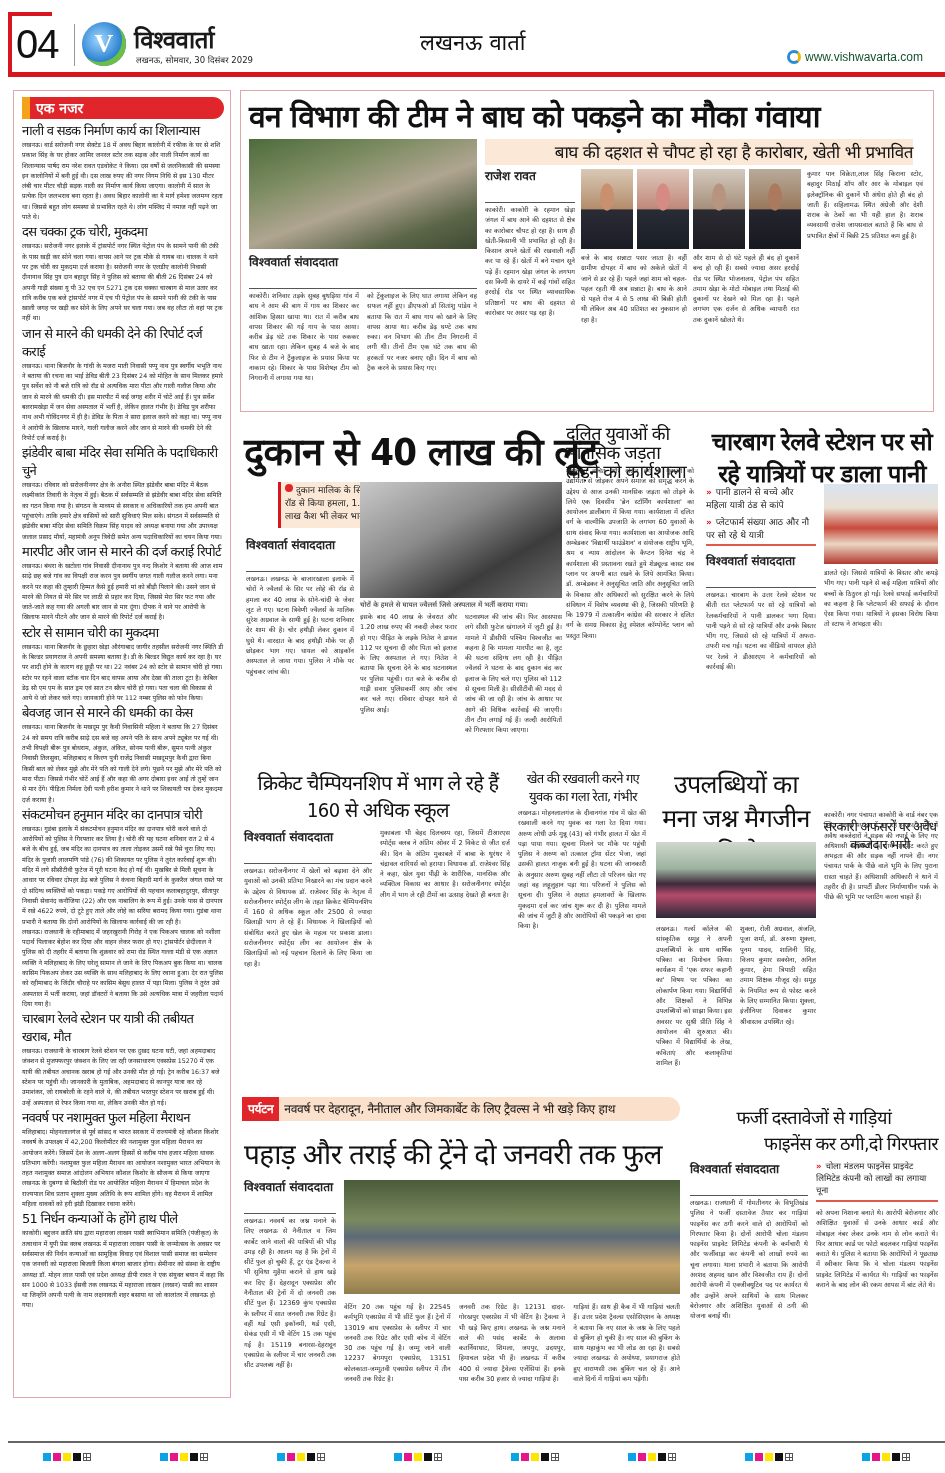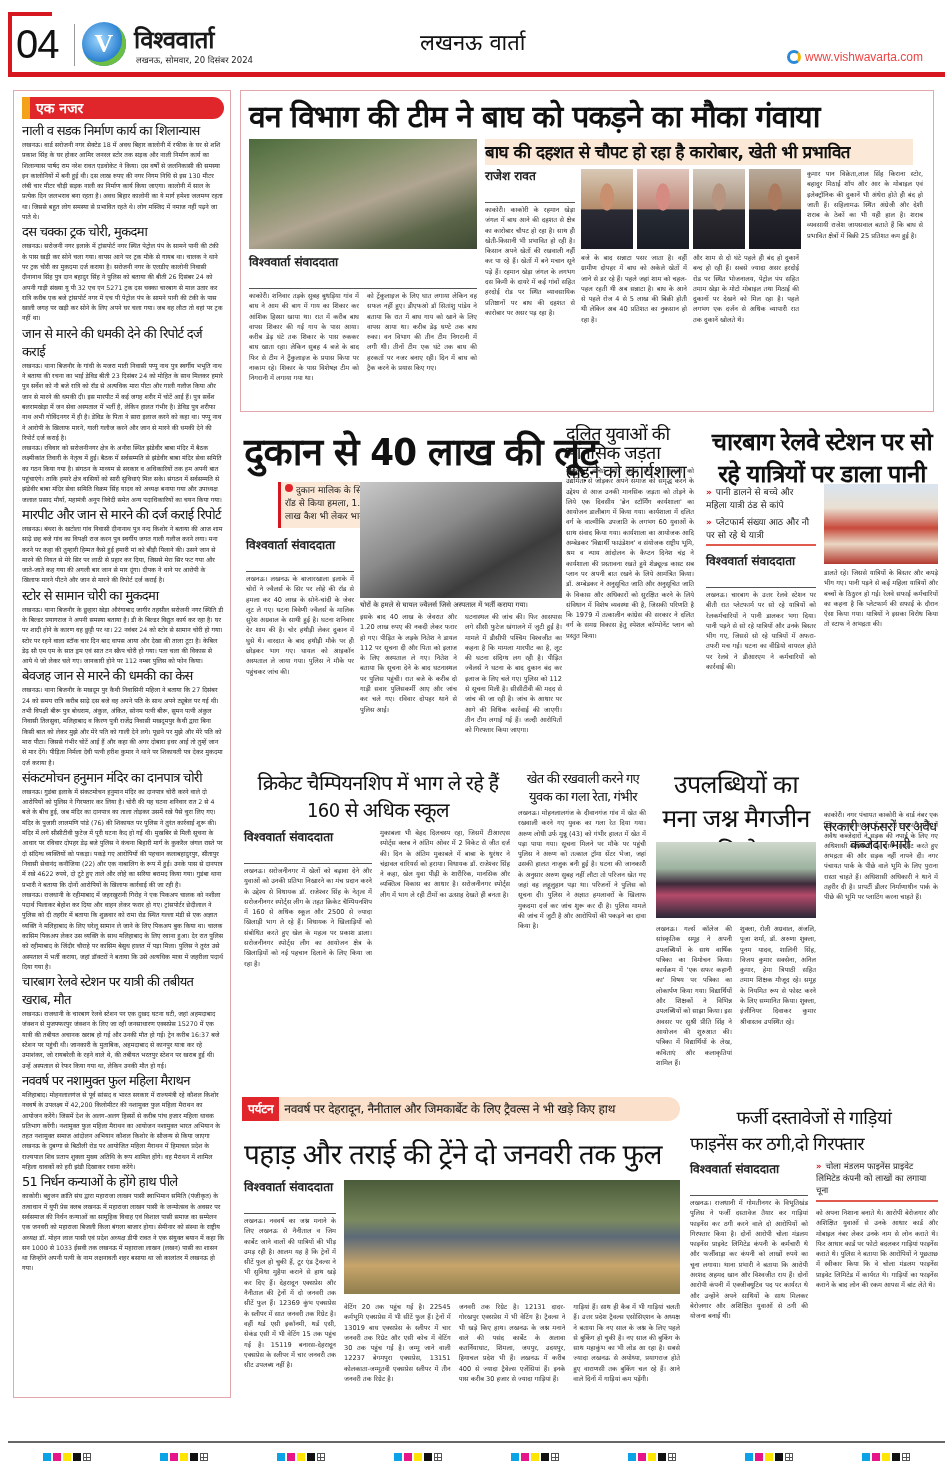--- a/index.html
+++ b/index.html
@@ -9,42 +9,42 @@
   
   .masthead { position: absolute; left: 8px; top: 12px; width: 937px; height: 62px; border-left: 4px solid #d7171f; border-top: 4px solid #d7171f; }
   .masthead::after { content: ""; position: absolute; left: 40px; top: -4px; right: 0; height: 6px; background: #fff; }
   .mast-bottom { position: absolute; left: 8px; top: 72px; width: 937px; height: 5px; background: #d7171f; }
   .page-no { position: absolute; left: 16px; top: 22px; font-family: "Liberation Sans", sans-serif; font-size: 40px; line-height: 44px; color: #111; letter-spacing: -1px; }
   .mast-sep { position: absolute; left: 74px; top: 24px; width: 1px; height: 42px; background: #999; }
   .logo { position: absolute; left: 82px; top: 22px; width: 44px; height: 44px; border-radius: 50%; background: radial-gradient(circle at 40% 40%, #9fd8ff, #2a7fd0 60%, #1a5fa0); display: flex; align-items: center; justify-content: center; font-family: "Liberation Serif", serif; font-weight: bold; font-size: 26px; color: #fff; box-shadow: inset -4px -4px 0 #6cbf43; }
   .paper-name { position: absolute; left: 134px; top: 22px; font-size: 24px; font-weight: bold; color: #1a1a1a; letter-spacing: -0.5px; }
   .paper-date { position: absolute; left: 136px; top: 54px; font-size: 8.5px; color: #222; }
   .section-title { position: absolute; left: 420px; top: 26px; font-size: 22px; color: #111; }
-  .site { position: absolute; right: 22px; top: 50px; font-family: "Liberation Sans", sans-serif; font-size: 12px; color: #ef4444; display: flex; align-items: center; gap: 4px; }
+  .site { position: absolute; right: 22px; top: 50px; font-family: "Liberation Sans", sans-serif; font-size: 12px; color: #14532d; display: flex; align-items: center; gap: 4px; }
   .site .e-icon { width: 14px; height: 14px; border-radius: 50%; border: 3px solid #2b8ad8; border-right-color: #f0b400; font-size: 0; }
 
   
   .box { position: absolute; }
   .body-text { font-size: 6.6px; line-height: 10.3px; color: #2a2a2a; text-align: justify; }
   .hd { font-family: "DejaVu Sans Condensed", "DejaVu Sans", sans-serif; color: #111; letter-spacing: -0.6px; }
   .byline { font-size: 12px; font-weight: bold; color: #222; border-bottom: 1px solid #555; padding-bottom: 18px; margin-bottom: 2px; }
   .img { position: absolute; overflow: hidden; }
   .cols { display: flex; gap: 8px; }
   .cols > div { flex: 1; }
 
   
   .left-col { position: absolute; left: 13px; top: 90px; width: 218px; height: 1308px; border: 1px solid #e2a6ad; padding: 6px 6px 6px 8px; overflow: hidden; }
   .ek-nazar { height: 22px; background: linear-gradient(90deg, #f5a21b 0 8px, #e0262b 8px); border-radius: 0 11px 11px 0; color: #fff; font-weight: bold; font-size: 14px; line-height: 22px; padding-left: 14px; margin-bottom: 3px; }
   .lc-item h3 { font-size: 13px; line-height: 18px; font-weight: normal; letter-spacing: -0.7px; color: #111; margin-top: 1px; }
   .lc-item p { font-size: 6.3px; line-height: 10.3px; color: #2a2a2a; }
 
   
   .top-box { position: absolute; left: 240px; top: 90px; width: 694px; height: 322px; border: 1px solid #e2a6ad; }
   .top-headline { position: absolute; left: 8px; top: 4px; font-size: 30px; font-weight: bold; letter-spacing: -0.8px; color: #111; white-space: nowrap; }
-  .sub-banner { position: absolute; left: 244px; top: 48px; width: 428px; height: 26px; background: #fbe8d6; font-size: 17px; line-height: 26px; text-align: left; color: #111; letter-spacing: -0.5px; font-weight: bold; }
+  .sub-banner { position: absolute; left: 244px; top: 48px; width: 428px; height: 26px; background: #fbe8d6; font-size: 17px; line-height: 26px; text-align: right; color: #111; letter-spacing: -0.5px; }
   .photo-green { background: linear-gradient(160deg, #4d6b3c 0%, #7e8d63 30%, #b0a591 55%, #5b6548 80%, #3e4a33 100%); }
   .photo-gray { background: linear-gradient(150deg, #c9c9c9 0%, #8a8a8a 40%, #3c3c3c 70%, #6d6d6d 100%); }
   .photo-person { background: radial-gradient(ellipse at 50% 35%, #c9906f 0 18%, transparent 19%), linear-gradient(180deg, #d9c9b6 0%, #b48c6b 50%, #2b2b35 51%, #1c1c26 100%); }
   .photo-station { background: linear-gradient(180deg, #d9e4f0 0%, #eae0d2 30%, #c84a3b 55%, #e9d7c3 75%, #b43a30 100%); }
   .photo-group { background: linear-gradient(180deg, #cfd8cc 0%, #9db3a0 35%, #3d2a3a 55%, #b64a6b 70%, #2a2a38 100%); }
   .photo-forest { background: linear-gradient(180deg, #4a5b3a 0%, #7b8a5e 35%, #5c6a78 50%, #c8a56a 75%, #8f7e4e 100%); }
 
   
   .bullet-red { display: inline-block; width: 8px; height: 8px; border-radius: 50%; background: #e0262b; margin-right: 3px; vertical-align: 1px; }
   .highlight-box { position: absolute; background: #fbe8d6; border-left: 3px solid #d7171f; font-size: 9px; line-height: 13px; padding: 2px 4px; color: #222; }
@@ -65,21 +65,21 @@
 <body>
 
 <div class="masthead"></div>
 <div class="mast-bottom"></div>
 <div class="page-no">04</div>
 <div class="mast-sep"></div>
 <div class="logo">
     <span>V</span>
   </div>
 <div class="paper-name">विश्ववार्ता</div>
-<div class="paper-date">लखनऊ,   सोमवार, 20 दिसंबर 2024</div>
+<div class="paper-date">लखनऊ,   सोमवार, 30 दिसंबर 2029</div>
 <div class="section-title">लखनऊ वार्ता</div>
 <div class="site">
   <span class="e-icon">e</span>
   <span>www.vishwavarta.com</span>
 </div>
 
 <div class="left-col">
   <div class="ek-nazar">एक नजर</div>
   <div id="lc-items">
       <div class="lc-item">
@@ -88,20 +88,21 @@
       </div>
       <div class="lc-item">
         <h3>दस चक्का ट्रक चोरी, मुकदमा</h3>
         <p>लखनऊ। सरोजनी नगर इलाके में ट्रांसपोर्ट नगर स्थित पेट्रोल पंप के सामने पानी की टंकी के पास खड़ी कर सोने चला गया। वापस आने पर ट्रक मौके से गायब था। चालक ने थाने पर ट्रक चोरी का मुकदमा दर्ज कराया है। सरोजनी नगर के एलडीए कालोनी निवासी दीनानाथ सिंह पुत्र दान बहादुर सिंह ने पुलिस को बताया की बीती 26 दिसंबर 24 को अपनी गाड़ी संख्या यू पी 32 एच एन 5271 ट्रक दस चक्का चारबाग से माल उतार कर रात्रि करीब एक बजे ट्रांसपोर्ट नगर में एच पी पेट्रोल पंप के सामने पानी की टंकी के पास खाली जगह पर खड़ी कर सोने के लिए अपने घर चला गया। जब वह लौटा तो वहां पर ट्रक नहीं था।</p>
       </div>
       <div class="lc-item">
         <h3>जान से मारने की धमकी देने की रिपोर्ट दर्ज कराई</h3>
         <p>लखनऊ। थाना बिजनौर के गांधी के मजरा माती निवासी पप्पू नाथ पुत्र स्वर्गीय भभूति नाथ ने बताया की रचना का भाई डेविड बीती 23 दिसंबर 24 को मोहित के साथ मिलकर हमारे पुत्र सर्वेश को नौ बजे रात्रि को रॉड से अत्यधिक मारा पीटा और गाली गलौज किया और जान से मारने की धमकी दी। इस मारपीट में कई जगह शरीर में चोटें आई हैं। पुत्र सर्वेश बलरामखेड़ा में जन सेवा अस्पताल में भर्ती है, लेकिन हालत गंभीर है। डेविड पुत्र शरीफा नाथ अभी गोविंदनगर में ही है। डेविड के पिता ने सारा इलाज करने को कहा था। पप्पू नाथ ने आरोपी के खिलाफ मारने, गाली गलौज करने और जान से मारने की धमकी देने की रिपोर्ट दर्ज कराई है।</p>
       </div>
       <div class="lc-item">
+        <h3>झंडेवीर बाबा मंदिर सेवा समिति के पदाधिकारी चुने</h3>
         <p>लखनऊ। रविवार को सरोजनीनगर क्षेत्र के अनौरा स्थित झंडेवीर बाबा मंदिर में बैठक लक्ष्मीकांत तिवारी के नेतृत्व में हुई। बैठक में सर्वसम्मति से झंडेवीर बाबा मंदिर सेवा समिति का गठन किया गया है। संगठन के माध्यम से सरकार व अधिकारियों तक हम अपनी बात पहुंचाएंगे। ताकि हमारे क्षेत्र वासियों को सारी सुविधाएं मिल सके। संगठन में सर्वसम्मति से झंडेवीर बाबा मंदिर सेवा समिति विक्रम सिंह यादव को अध्यक्ष बनाया गया और उपाध्यक्ष जलाल प्रसाद मौर्या, महामंत्री अनूप त्रिवेदी समेत अन्य पदाधिकारियों का चयन किया गया।</p>
       </div>
       <div class="lc-item">
         <h3>मारपीट और जान से मारने की दर्ज कराई रिपोर्ट</h3>
         <p>लखनऊ। बंथरा के खटोला गांव निवासी दीनानाथ पुत्र नन्द किशोर ने बताया की आज शाम साढ़े छह बजे गांव का विपक्षी राज करन पुत्र स्वर्गीय जगत गाली गलौज करने लगा। मना करने पर कहा की तुम्हारी हिम्मत कैसे हुई हमारी मां को बीड़ी पिलाने की। उसने जान से मारने की नियत से मेरे सिर पर लाठी से प्रहार कर दिया, जिससे मेरा सिर फट गया और जाते-जाते कह गया की अगली बार जान से मार दूंगा। दीपक ने थाने पर आरोपी के खिलाफ मारने पीटने और जान से मारने की रिपोर्ट दर्ज कराई है।</p>
       </div>
       <div class="lc-item">
         <h3>स्टोर से सामान चोरी का मुकदमा</h3>
         <p>लखनऊ। थाना बिजनौर के छुहारा खेड़ा औरंगाबाद जागीर तहसील सरोजनी नगर स्थिति डी के बिल्डर प्रयागराज ने अपनी समस्या बताया है। डी के बिल्डर विद्युत कार्य कर रहा है। घर पर शादी होने के कारण वह छुट्टी पर था। 22 नवंबर 24 को स्टोर से सामान चोरी हो गया। स्टोर पर रहने वाला स्टॉक चार दिन बाद वापस आया और देखा की ताला टूटा है। केबिल डेढ़ सौ एम एम के सात ड्रम एवं सात टन स्क्रैप चोरी हो गया। पता चला की विकास से आये थे जो लेकर चले गए। जानकारी होने पर 112 नम्बर पुलिस को फोन किया।</p>
       </div>
@@ -215,21 +216,21 @@
   <div class="body-text" style="height:244px;overflow:hidden">लखनऊ। नववर्ष का जश्न मनाने के लिए लखनऊ से नैनीताल व जिम कार्बेट जाने वालों की यात्रियों की भीड़ उमड़ रही है। आलम यह है कि ट्रेनों में सीटें फुल हो चुकी हैं, टूर एंड ट्रैवल्स ने भी सुविधा मुहैया कराने से हाथ खड़े कर दिए हैं। देहरादून एक्सप्रेस और नैनीताल की ट्रेनों में दो जनवरी तक सीटें फुल हैं। 12369 कुंभ एक्सप्रेस के स्लीपर में सात जनवरी तक रिग्रेट है। वहीं थर्ड एसी इकॉनमी, थर्ड एसी, सेकंड एसी में भी वेटिंग 15 तक पहुंच गई है। 15119 बनारस-देहरादून एक्सप्रेस के स्लीपर में चार जनवरी तक सीट उपलब्ध नहीं है।</div>
 </div>
 <div class="img photo-forest" style="left:344px;top:1180px;width:336px;height:114px;"></div>
 <div class="box cols" style="left:344px;top:1302px;width:336px;">
   <div class="body-text" style="height:130px;overflow:hidden">वेटिंग 20 तक पहुंच गई है। 22545 कर्मभूमि एक्सप्रेस में भी सीटें फुल हैं। ट्रेनों में 13019 बाघ एक्सप्रेस के स्लीपर में चार जनवरी तक रिग्रेट और एसी कोच में वेटिंग 30 तक पहुंच गई है। जम्मू जाने वाली 12237 बेगमपुरा एक्सप्रेस, 13151 कोलकाता-जम्मूतवी एक्सप्रेस स्लीपर में तीन जनवरी तक रिग्रेट है।</div>
   <div class="body-text" style="height:130px;overflow:hidden">जनवरी तक रिग्रेट है। 12131 दादर-गोरखपुर एक्सप्रेस में भी वेटिंग है। ट्रैवल्स ने भी खड़े किए हाथ। लखनऊ के जश्न मनाने वाले की पसंद कार्बेट के अलावा कतर्नियाघाट, शिमला, जयपुर, उदयपुर, हिमाचल प्रदेश भी हैं। लखनऊ में करीब 400 से ज्यादा ट्रैवेल्स एजेंसियां हैं। इनके पास करीब 30 हजार से ज्यादा गाड़ियां हैं।</div>
   <div class="body-text" style="height:130px;overflow:hidden">गाड़ियां हैं। साथ ही कैब में भी गाड़ियां चलती हैं। उत्तर प्रदेश ट्रैवल्स एसोसिएशन के अध्यक्ष ने बताया कि नए साल के जश्न के लिए पहले से बुकिंग हो चुकी है। नए साल की बुकिंग के साथ महाकुंभ का भी लोड आ रहा है। सबसे ज्यादा लखनऊ से अयोध्या, प्रयागराज होते हुए वाराणसी तक बुकिंग चल रहे हैं। आने वाले दिनों में गाड़ियां कम पड़ेंगी।</div>
 </div>
 
 <div class="box hd" style="left:690px;top:1106px;width:248px;font-size:18px;line-height:24px;text-align:center;">फर्जी दस्तावेजों से गाड़ियां</div>
-<div class="box hd" style="left:690px;top:1132px;width:248px;font-size:18px;line-height:24px;text-align:left;">फाइनेंस कर ठगी,दो गिरफ्तार</div>
+<div class="box hd" style="left:690px;top:1132px;width:248px;font-size:18px;line-height:24px;text-align:right;">फाइनेंस कर ठगी,दो गिरफ्तार</div>
 <div class="box" style="left:690px;top:1160px;width:118px;">
   <div class="byline">विश्ववार्ता संवाददाता</div>
   <div class="body-text" style="height:262px;overflow:hidden">लखनऊ। राजधानी में गोमतीनगर के विभूतिखंड पुलिस ने फर्जी दस्तावेज तैयार कर गाड़ियां फाइनेंस कर ठगी करने वाले दो आरोपियों को गिरफ्तार किया है। दोनों आरोपी चोला मंडलम फाइनेंस प्राइवेट लिमिटेड कंपनी के कर्मचारी थे और फर्जीवाड़ा कर कंपनी को लाखों रुपये का चूना लगाया। थाना प्रभारी ने बताया कि आरोपी अरशद अहमद खान और विश्वजीत राय हैं। दोनों आरोपी कंपनी में एक्जीक्यूटिव पद पर कार्यरत थे और उन्होंने अपने साथियों के साथ मिलकर बेरोजगार और अशिक्षित युवाओं से ठगी की योजना बनाई थी।</div>
 </div>
 <div class="box" style="left:816px;top:1160px;width:122px;font-size:8.5px;line-height:12px;color:#222;">
   <span class="chev">»</span><span>चोला मंडलम फाइनेंस प्राइवेट लिमिटेड कंपनी को लाखों का लगाया चूना</span>
 </div>
 <div class="red-rule" style="left:816px;top:1200px;width:122px;"></div>
 <div class="body-text box" style="left:816px;top:1208px;width:122px;height:222px;overflow:hidden">को अपना निशाना बनाते थे। आरोपी बेरोजगार और अशिक्षित युवाओं से उनके आधार कार्ड और मोबाइल नंबर लेकर उनके नाम से लोन कराते थे। फिर आधार कार्ड पर फोटो बदलकर गाड़ियां फाइनेंस कराते थे। पुलिस ने बताया कि आरोपियों ने पूछताछ में स्वीकार किया कि वे चोला मंडलम फाइनेंस प्राइवेट लिमिटेड में कार्यरत थे। गाड़ियों का फाइनेंस कराने के बाद लोन की रकम आपस में बांट लेते थे।</div>
 

